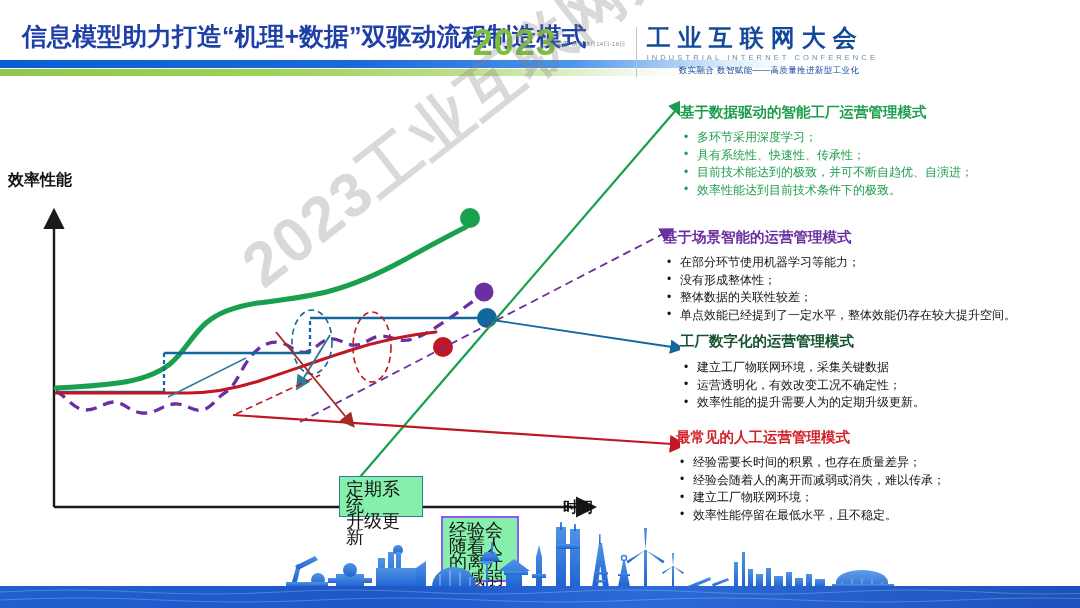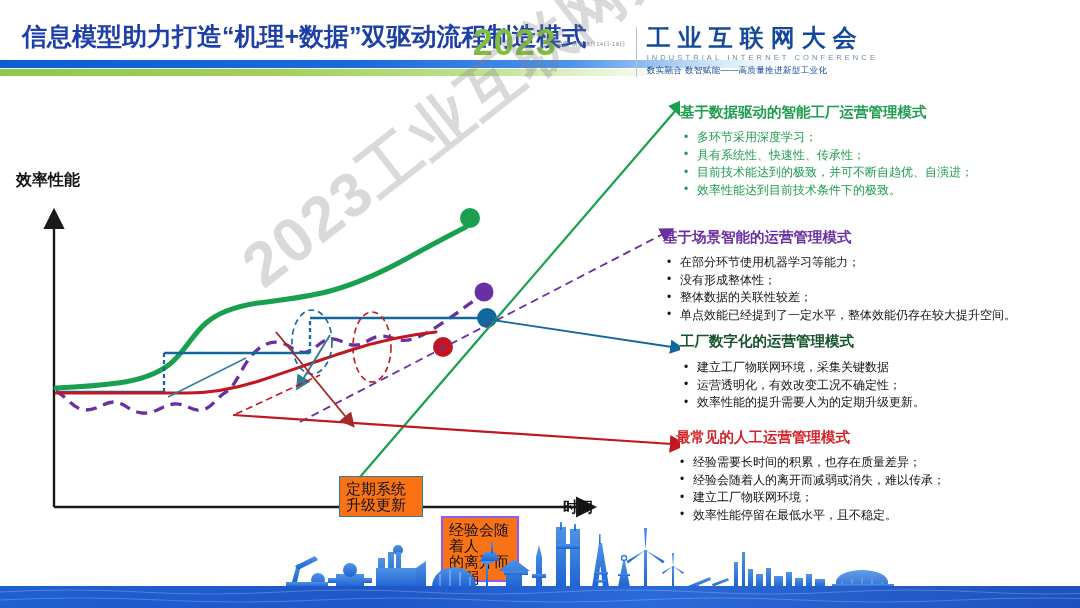--- a/index.html
+++ b/index.html
@@ -103,56 +103,57 @@
     letter-spacing: 3.1px;
     margin-top: 2px;
     white-space: nowrap;
   }
   #logo-slogan {
     font-size: 8.5px;
     color: #13499c;
     letter-spacing: 0.4px;
     margin-top: 3px;
     white-space: nowrap;
+    margin-left: 32px;
   }
 
   
   #chart-area {
     position: absolute;
     left: 0;
     top: 92px;
     width: 680px;
     height: 440px;
   }
   #chart-svg { display: block; }
   #y-axis-label {
     position: absolute;
-    left: 16px;
+    left: 8px;
     top: 78px;
     font-size: 16px;
     font-weight: bold;
     color: #111111;
     white-space: nowrap;
   }
   #x-axis-label {
     position: absolute;
     left: 563px;
     top: 406px;
     font-size: 15px;
     font-weight: bold;
     color: #111111;
     white-space: nowrap;
     text-align: right;
   }
 
   
   .callout {
     position: absolute;
-    background: #f97316;
-    font-size: 15px;
+    background: #86efac;
+    font-size: 18px;
     line-height: 16px;
     color: #111111;
     padding: 4px 5px 12px 6px;
     box-sizing: border-box;
     white-space: pre-line;
   }
   #callout-upgrade {
     left: 339px;
     top: 384px;
     width: 84px;

